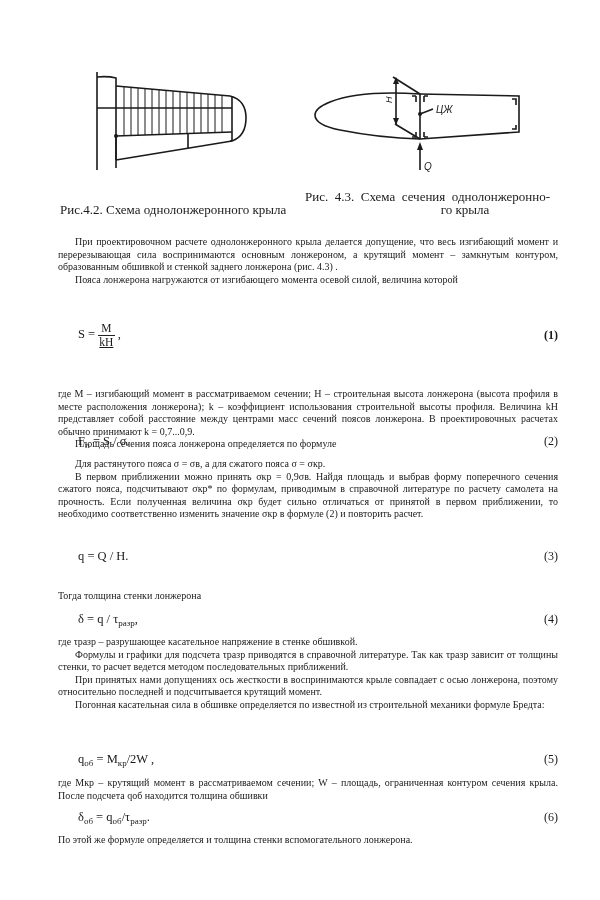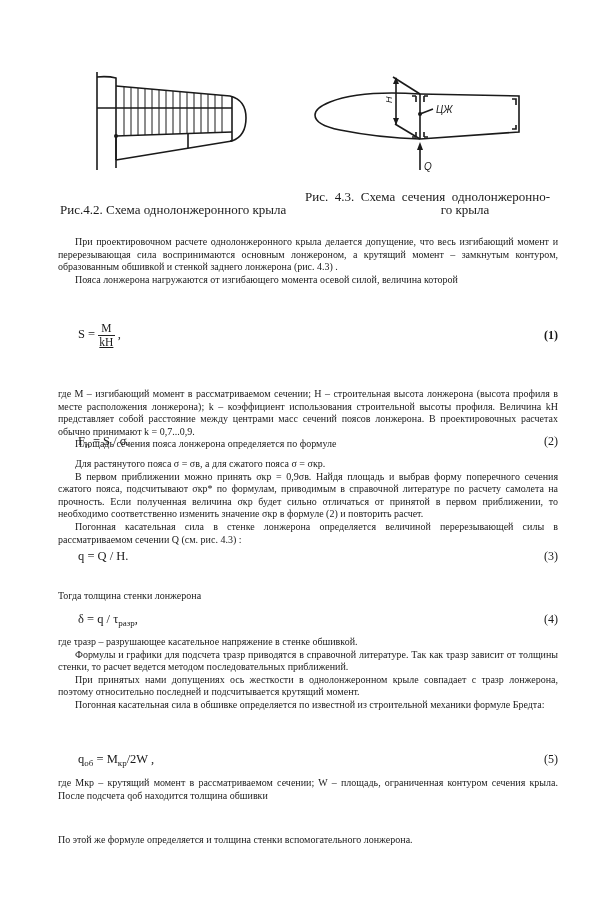--- a/index.html
+++ b/index.html
@@ -131,51 +131,54 @@
   </div>
 
   <div class="formula" style="top:430px;">
     <div class="expr"><span>F</span><sub>п</sub><span> = S / σ.</span></div>
     <div class="num">(2)</div>
   </div>
 
   <div class="text" style="top:458px;">
     <p class="p ind">Для растянутого пояса σ = σв, а для сжатого пояса σ = σкр.</p>
     <p class="p ind">В первом приближении можно принять σкр = 0,9σв. Найдя площадь и выбрав форму поперечного сечения сжатого пояса, подсчитывают σкр* по формулам, приводимым в справочной литературе по расчету самолета на прочность. Если полученная величина σкр будет сильно отличаться от принятой в первом приближении, то необходимо соответственно изменить значение σкр в формуле  (2)  и повторить расчет.</p>
-    <p class="p ind">Погонная касательная сила в стенке лонжерона определяется величиной перерезывающей силы в рассматриваемом сечении Q  (см. рис. 4.3) :</p>
   </div>
 
   <div class="formula" style="top:545px;">
     <div class="expr">q = Q / H.</div>
     <div class="num">(3)</div>
   </div>
 
   <div class="text" style="top:590px;">
     <p class="p">Тогда толщина стенки лонжерона</p>
   </div>
 
   <div class="formula" style="top:608px;">
     <div class="expr"><span>δ = q / τ</span><sub>разр</sub><span>,</span></div>
     <div class="num">(4)</div>
   </div>
 
   <div class="text" style="top:636px;">
     <p class="p">где τразр – разрушающее касательное напряжение в стенке  обшивкой.</p>
     <p class="p ind">Формулы и графики для подсчета τразр приводятся в справочной литературе. Так как τразр зависит от толщины стенки, то расчет ведется методом последовательных приближений.</p>
-    <p class="p ind">При принятых нами допущениях ось жесткости в однолонжеронном крыле совпадает с τразр лонжерона, поэтому относительно последней и подсчитывается крутящий момент.</p>
+    <p class="p ind">При принятых нами допущениях ось жесткости в воспринимаются крыле совпадает с осью лонжерона, поэтому относительно последней и подсчитывается крутящий момент.</p>
     <p class="p ind">Погонная касательная сила в обшивке определяется по известной из строительной механики формуле Бредта:</p>
   </div>
 
   <div class="formula" style="top:748px;">
     <div class="expr"><span>q</span><sub>об</sub><span> = M</span><sub>кр</sub><span>/2W ,</span></div>
     <div class="num">(5)</div>
   </div>
 
   <div class="text" style="top:777px;">
     <p class="p">где Mкр – крутящий момент в рассматриваемом сечении; W – площадь, ограниченная контуром сечения крыла. После подсчета qоб находится толщина обшивки</p>
   </div>
 
+  <div class="formula" style="top:806px;">
+    <div class="expr"><span>δ</span><sub>об</sub><span> = q</span><sub>об</sub><span>/τ</span><sub>разр</sub><span>.</span></div>
+    <div class="num">(6)</div>
+  </div>
 
   <div class="text" style="top:834px;">
     <p class="p">По этой же формуле определяется и толщина стенки вспомогательного лонжерона.</p>
   </div>
 
 </div>
 
 </body></html>

